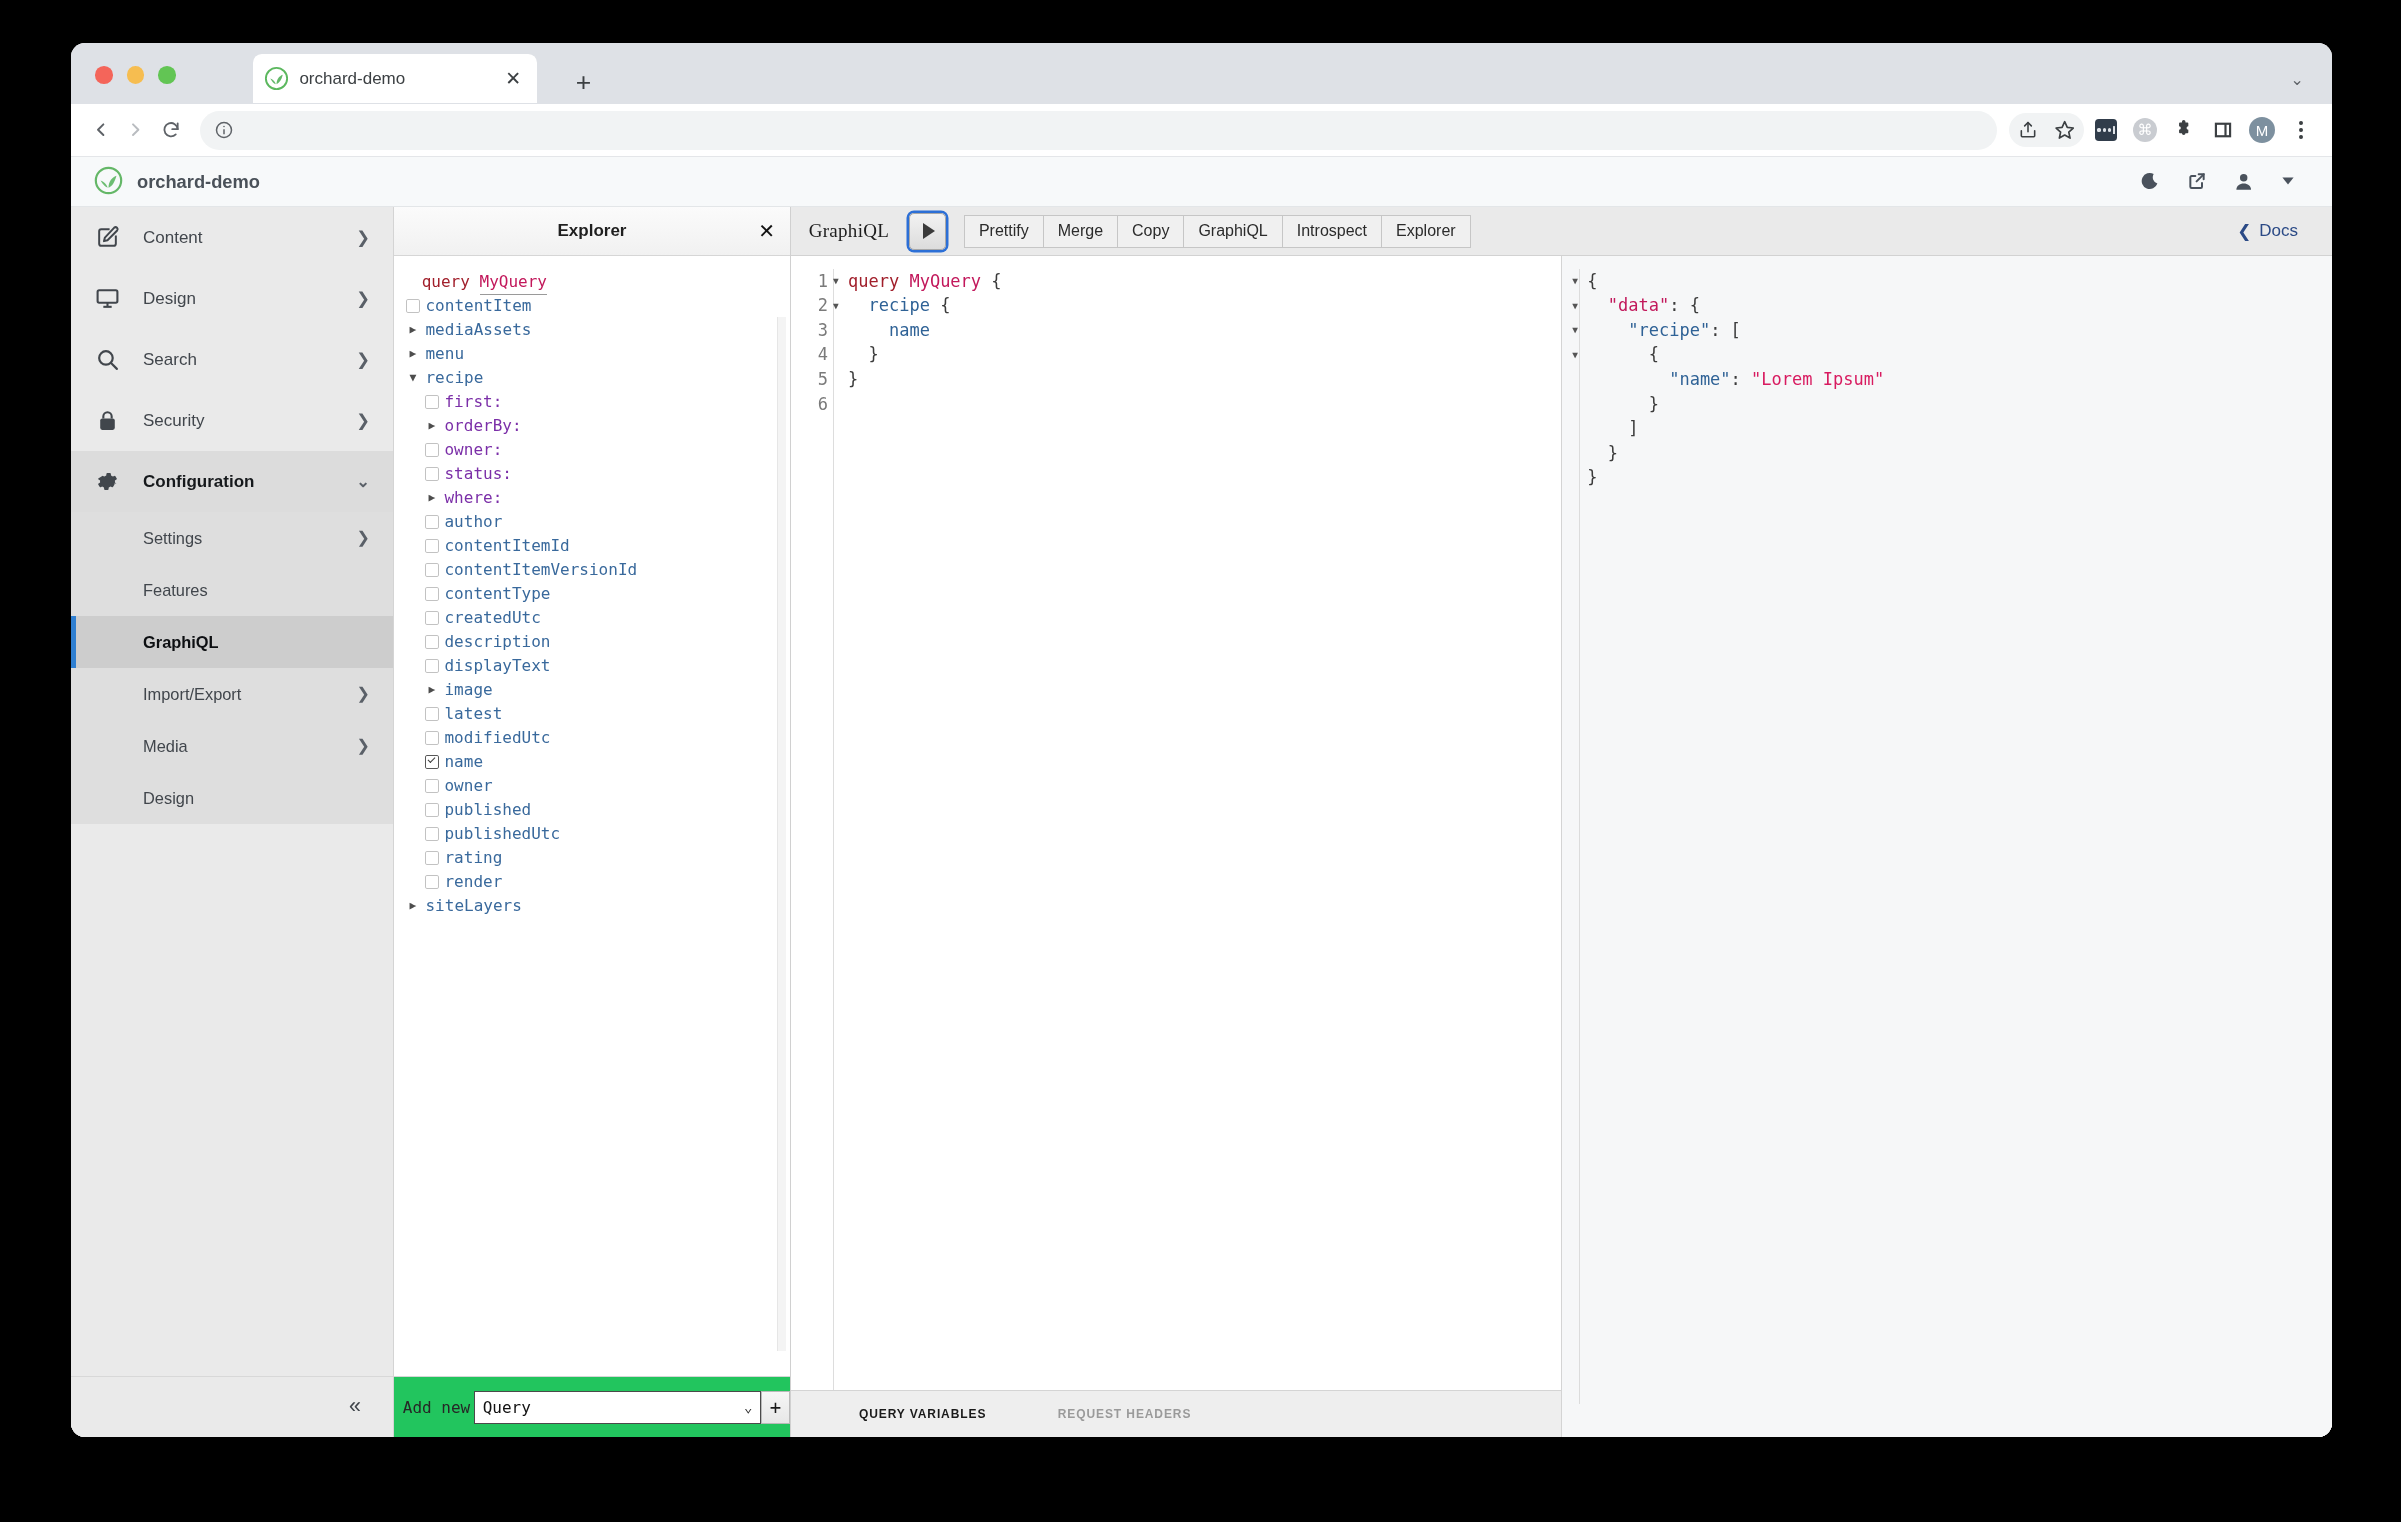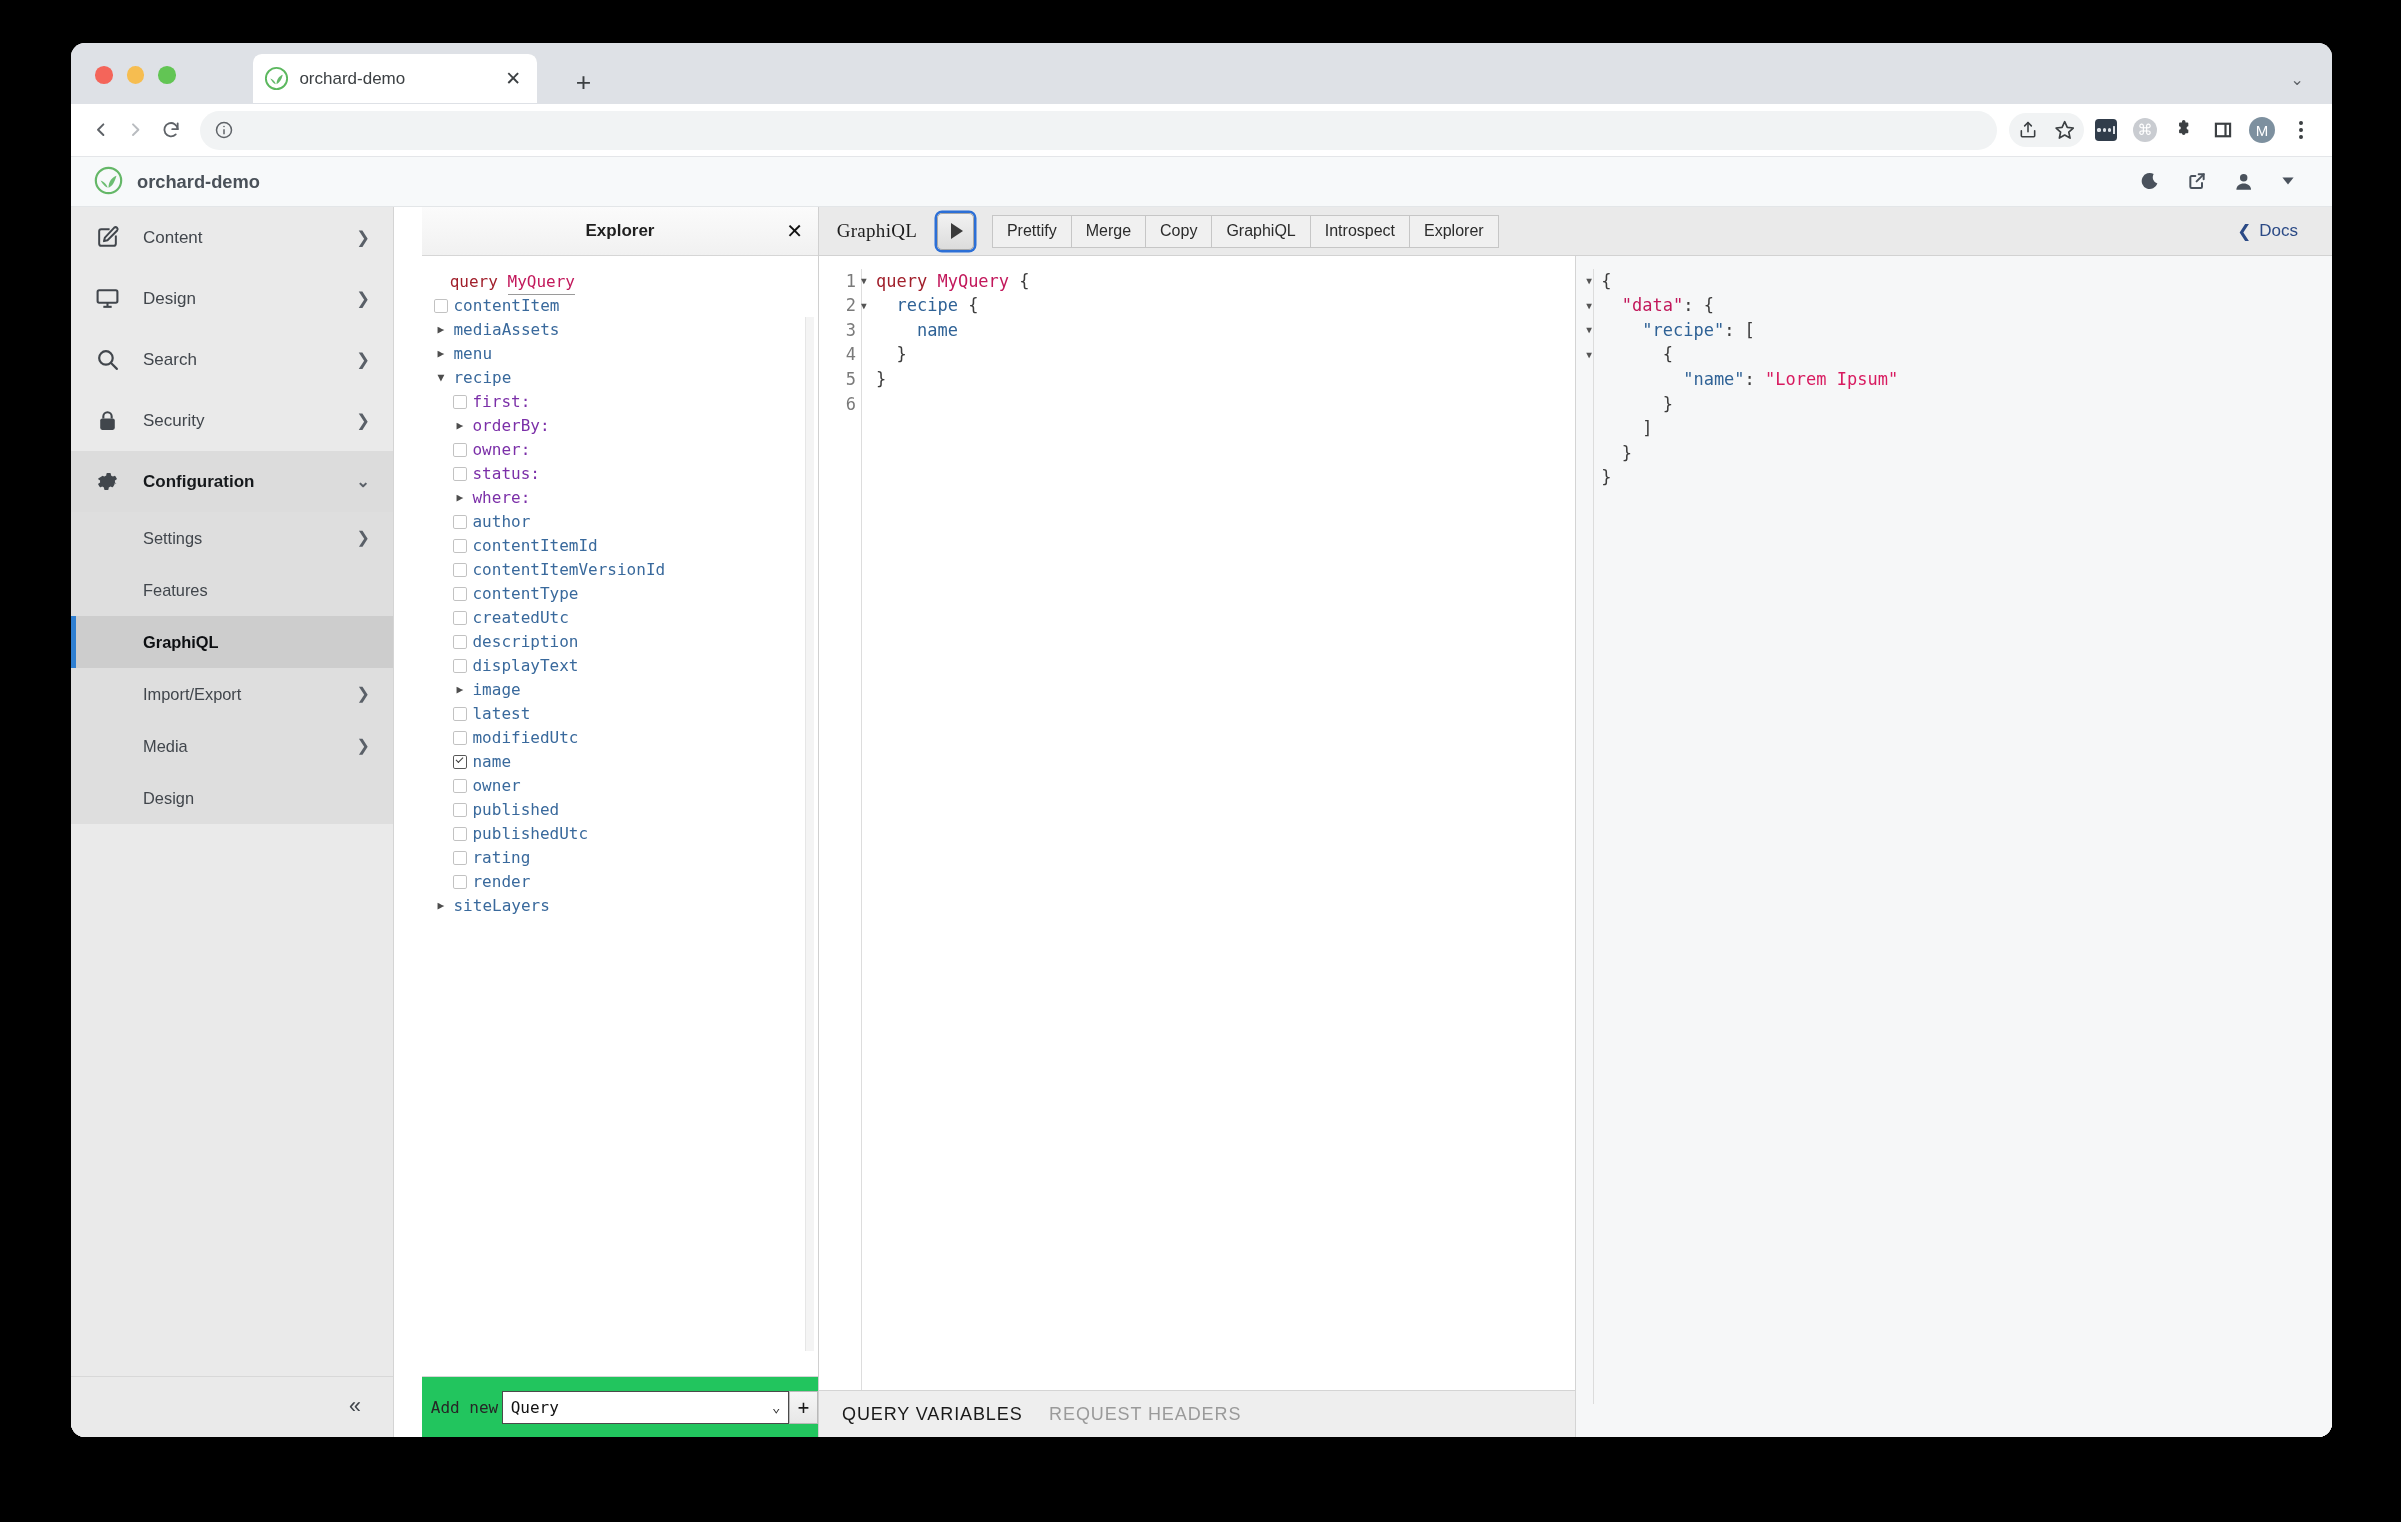--- a/index.html
+++ b/index.html
@@ -191,21 +191,20 @@
     padding-right: 32px;
   }
   .collapse-ic { color: #41464c; font-size: 21.4px; line-height: 1; }
 
   
   .giql {
     flex: 1 1 auto;
     display: flex; flex-direction: column;
     background: #fff;
     min-width: 0;
-    padding-left: 28px;
   }
   .giql-body { flex: 1 1 auto; display: flex; min-height: 0; }
 
   
   .explorer {
     width: 397px; flex: 0 0 397px;
     background: #fff;
     border-right: 0.6px solid #d0d0d0;
     display: flex; flex-direction: column;
     min-height: 0;
@@ -370,21 +369,21 @@
   .c-fld { color: #2f6296; }
   .c-pun { color: #3b3b3b; }
 
   .varbar {
     height: 47px; flex: 0 0 47px;
     background: #eeeeee;
     border-top: 0.6px solid #d4d4d4;
     display: flex; align-items: center;
     padding-left: 23px; gap: 26.5px;
   }
-  .varbar .vtab { font-size: 18px; font-weight: 400; letter-spacing: 0.9px; }
+  .varbar .vtab { font-size: 12px; font-weight: 700; letter-spacing: 0.9px; margin-left: 45px; }
   .varbar .vtab.on { color: #1a1a1a; }
   .varbar .vtab.off { color: #9a9a9a; }
 
   .pane-result {
     flex: 1 1 0; min-width: 0;
     background: #f6f7f8;
     display: flex; flex-direction: column;
   }
   .resultarea {
     flex: 1 1 auto;

